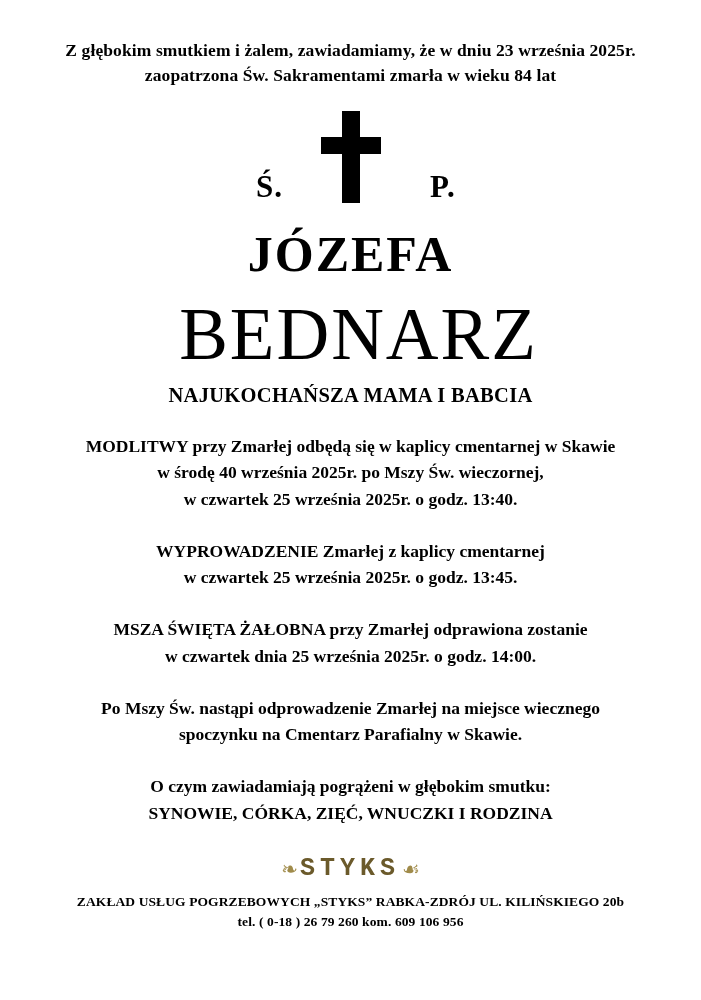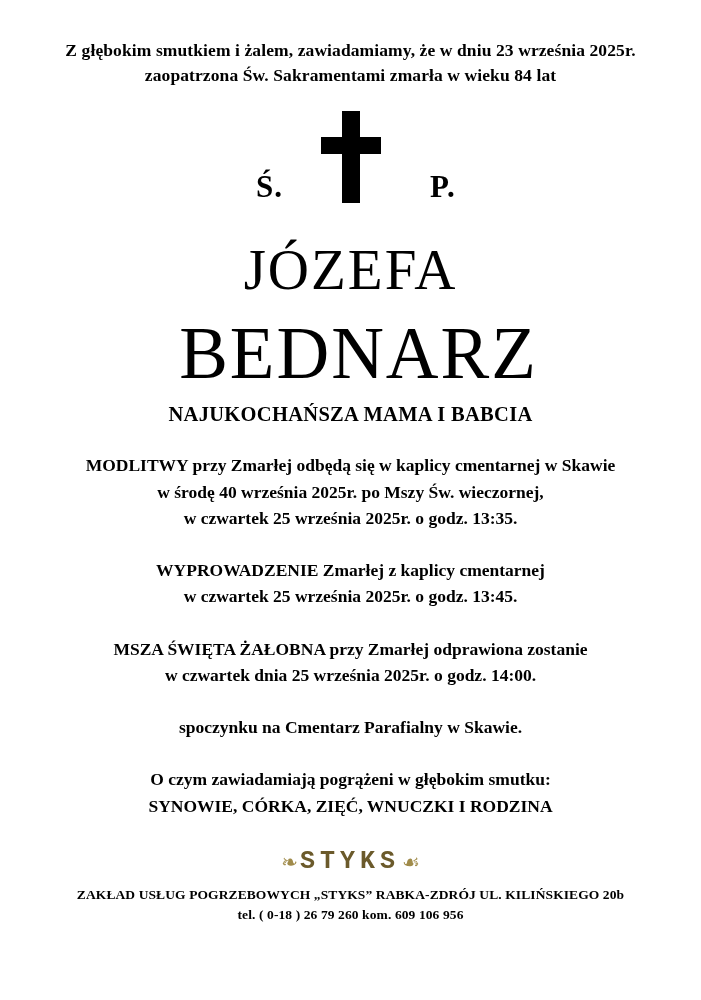--- a/index.html
+++ b/index.html
@@ -70,25 +70,25 @@
     position: absolute;
     top: 58px;
     font-size: 31px;
     font-weight: bold;
     letter-spacing: 1px;
   }
   .sp-left { left: 226px; }
   .sp-right { left: 400px; }
 
   .name-first {
-    font-size: 57px;
-    font-weight: normal;
+    font-size: 50px;
+    font-weight: bold;
     line-height: 1.02;
     letter-spacing: 2px;
-    margin: 12px 0 0 0;
+    margin: 0 0 0 0;
   }
   .name-last {
     font-size: 73px;
     font-weight: normal;
     line-height: 1.02;
     letter-spacing: 2px;
     margin: 18px 0 0 16px;
     text-align: center;
   }
   .relation {
@@ -155,34 +155,35 @@
     <span class="sp-right">P.</span>
   </div>
 
   <div class="name-first">JÓZEFA</div>
   <div class="name-last">BEDNARZ</div>
   <div class="relation">NAJUKOCHAŃSZA  MAMA  I BABCIA</div>
 
   <div class="block">
     <span class="line">MODLITWY przy Zmarłej odbędą się w kaplicy cmentarnej w Skawie</span>
     <span class="line">w środę 40 września 2025r. po Mszy Św. wieczornej,</span>
-    <span class="line">w czwartek 25 września 2025r. o godz. 13:35.</span>
+    <span class="line">w czwartek 25 września 2025r. o godz. 13:40.</span>
   </div>
 
   <div class="block">
     <span class="line">WYPROWADZENIE Zmarłej z kaplicy cmentarnej</span>
     <span class="line">w czwartek 25 września 2025r. o godz. 13:45.</span>
   </div>
 
   <div class="block">
     <span class="line">MSZA ŚWIĘTA ŻAŁOBNA  przy Zmarłej odprawiona zostanie</span>
     <span class="line">w czwartek dnia 25 września 2025r. o godz. 14:00.</span>
   </div>
 
   <div class="block">
+    <span class="line">Po Mszy Św. nastąpi odprowadzenie Zmarłej na miejsce wiecznego</span>
     <span class="line">spoczynku na Cmentarz Parafialny w Skawie.</span>
   </div>
 
   <div class="block">
     <span class="line">O czym zawiadamiają pogrążeni w głębokim smutku:</span>
     <span class="line">SYNOWIE, CÓRKA, ZIĘĆ, WNUCZKI I RODZINA</span>
   </div>
 
   <div class="logo-row">
     <span class="swirl">❧</span>

